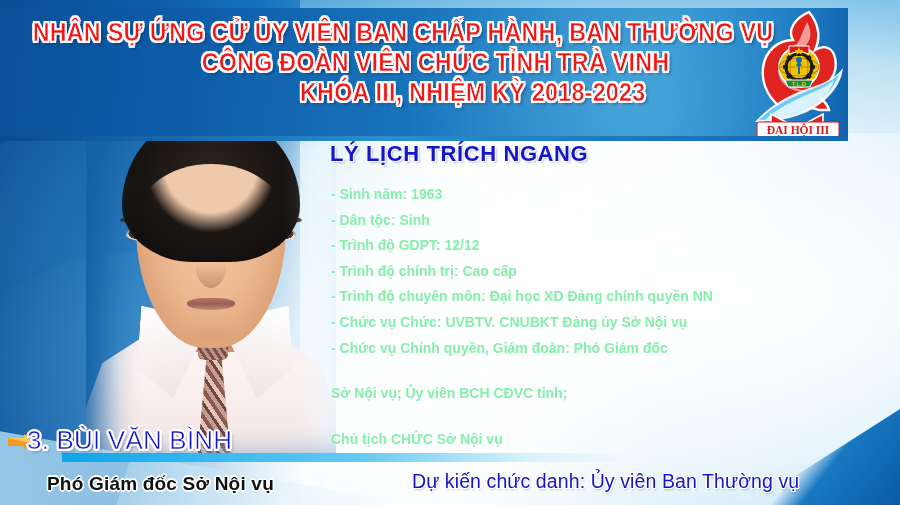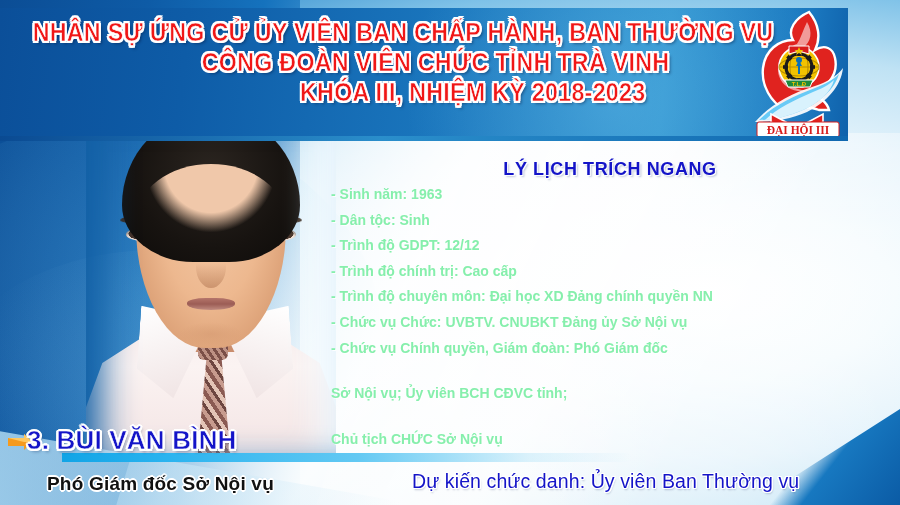--- a/index.html
+++ b/index.html
@@ -266,24 +266,24 @@
     pointer-events: none;
     box-shadow:
       inset 26px 0 34px -10px rgba(17,95,165,0.92),
       inset -26px 0 34px -10px rgba(240,250,255,0.9),
       inset 0 34px 30px -14px rgba(17,95,165,0.55);
   }
 
   
   .lylich-title {
     position: absolute;
-    left: 330px; top: 159px;
+    left: 330px; top: 141px;
     width: 560px;
-    text-align: center;
-    font-size: 18px;
+    text-align: left;
+    font-size: 22px;
     font-weight: 700;
     color: #1414c8;
     letter-spacing: 0.6px;
     text-shadow: 1px 1px 0 rgba(255,255,255,0.95), 2px 2px 2px rgba(60,80,140,0.30);
   }
   .bio {
     position: absolute;
     left: 331px; top: 182px;
     width: 560px;
   }
@@ -306,21 +306,21 @@
   }
   .arrow-icon {
     position: absolute;
     left: 8px; top: 434px;
     width: 24px; height: 18px;
   }
   .cand-name {
     position: absolute;
     left: 27px; top: 425px;
     font-size: 26px;
-    font-weight: 700;
+    font-weight: 400;
     color: #1414c8;
     letter-spacing: 0.2px;
     -webkit-text-stroke: 0.5px #ffffff;
     text-shadow:
        2px 0 0 #fff, -2px 0 0 #fff, 0 2px 0 #fff, 0 -2px 0 #fff,
        1.5px 1.5px 0 #fff, -1.5px 1.5px 0 #fff, 1.5px -1.5px 0 #fff, -1.5px -1.5px 0 #fff,
        2px 3px 3px rgba(20,40,90,0.35);
   }
   .cand-role {
     position: absolute;

